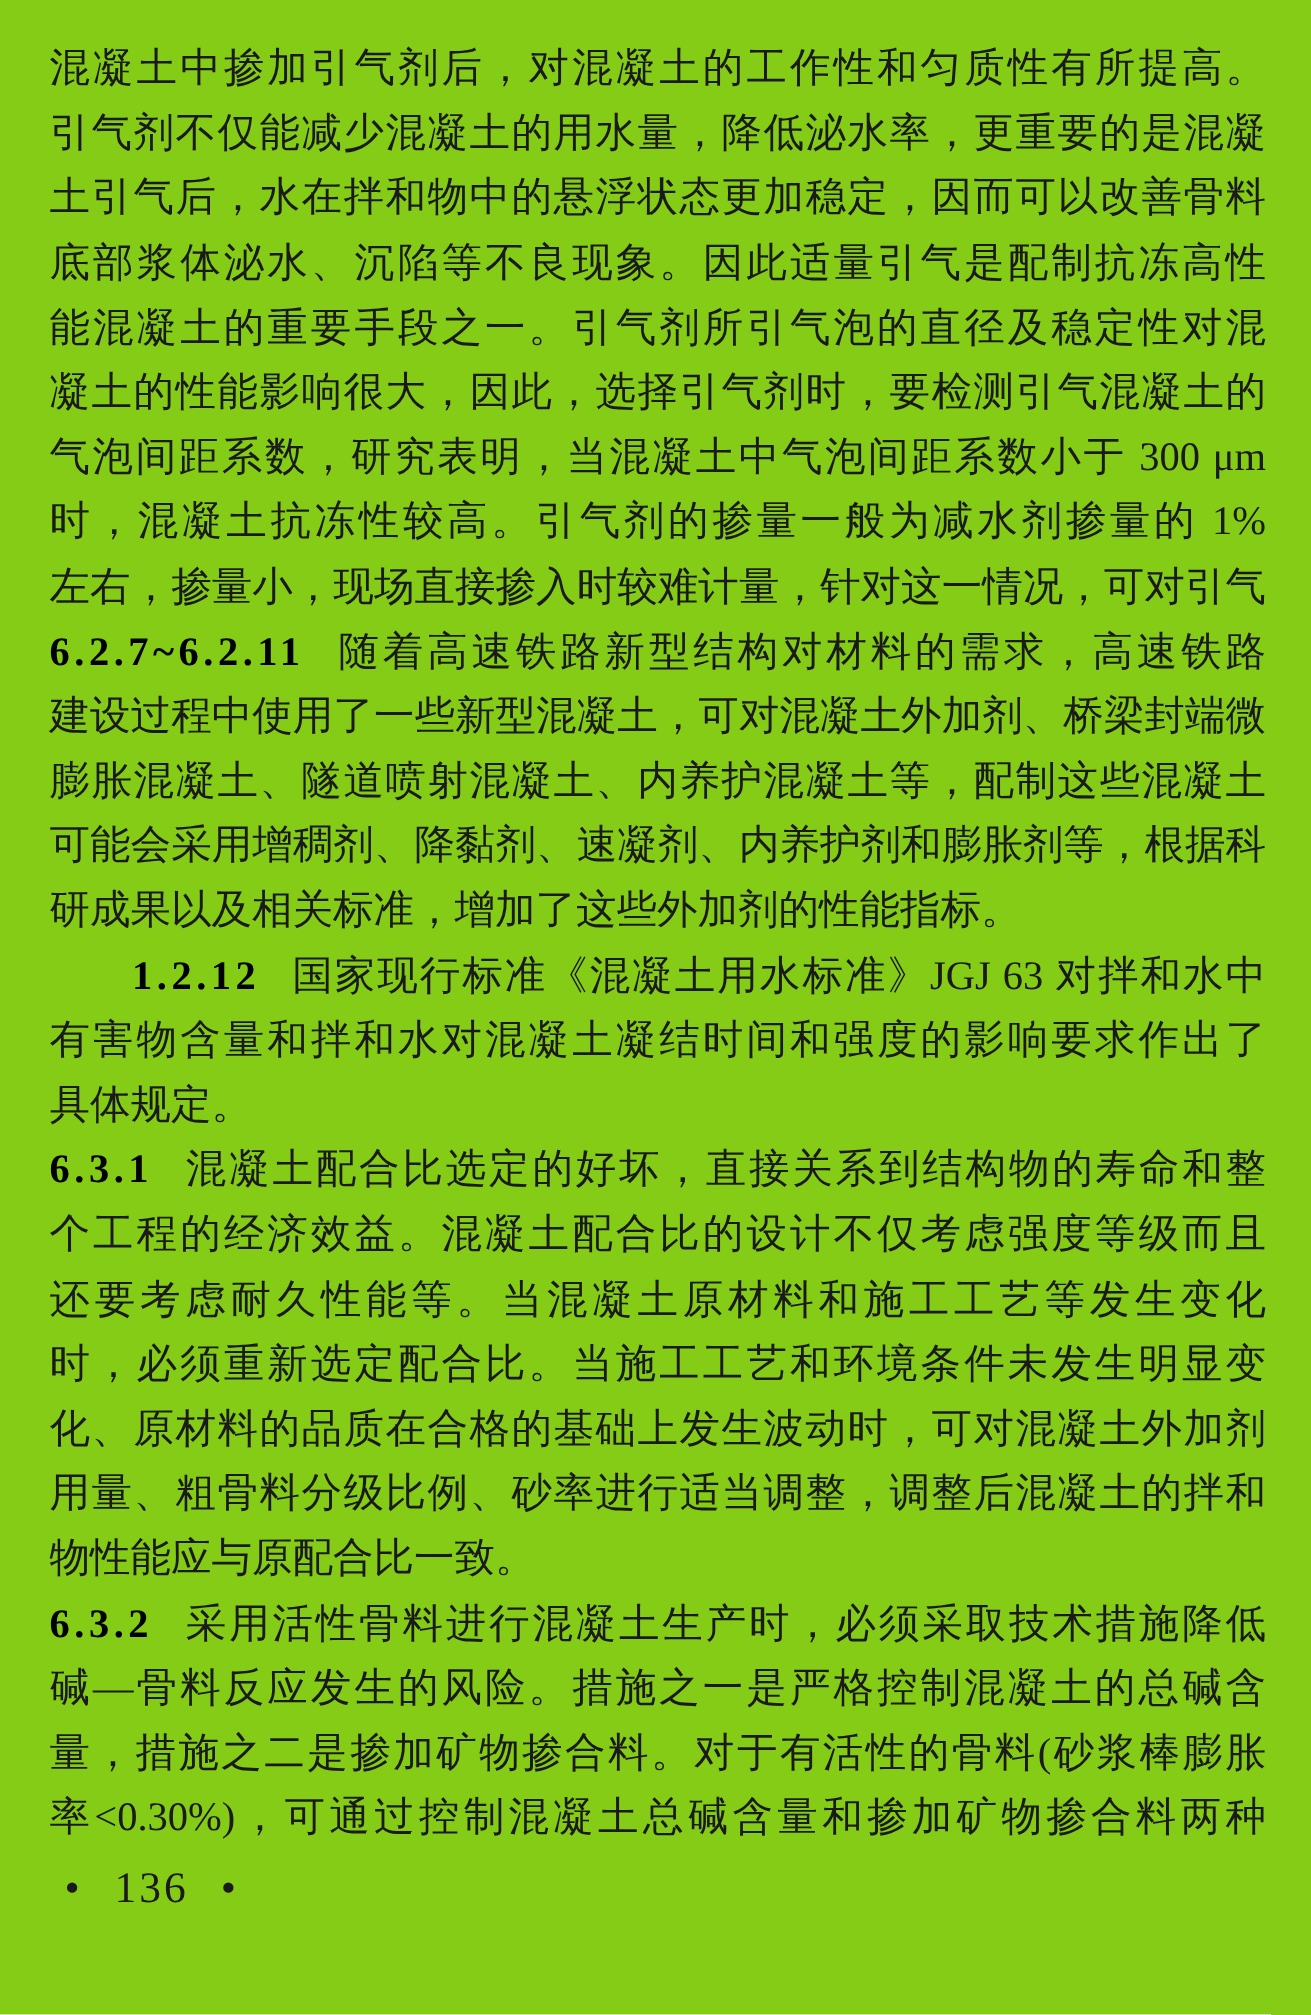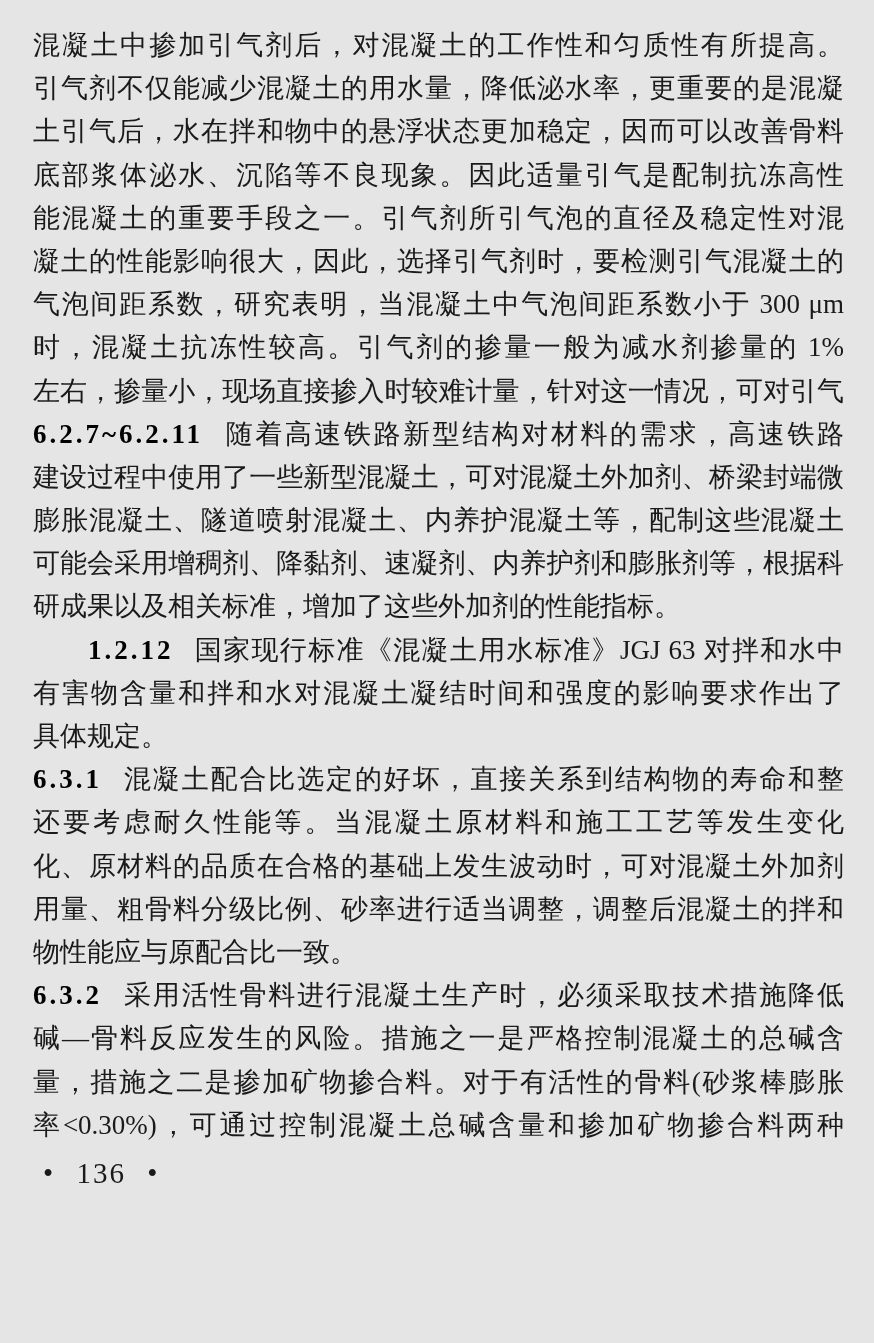--- a/index.html
+++ b/index.html
@@ -4,21 +4,21 @@
 <style>
   html, body {
     margin: 0;
     padding: 0;
     background: #ffffff;
   }
   .page {
     position: relative;
     width: 874px;
     height: 1343px;
-    background: #e5e5e5;
+    background: #84cc16;
     box-sizing: border-box;
     padding: 24px 30px 0 33px;
     font-family: "Liberation Serif", "DejaVu Serif", serif;
     color: #1a1a1a;
     overflow: hidden;
   }
   .text-block {
     width: 100%;
   }
   .line {
@@ -66,21 +66,23 @@
       <div class="line fill">左右，掺量小，现场直接掺入时较难计量，针对这一情况，可对引气</div>
       <div class="line fill"><span class="head">6.2.7~6.2.11</span>随着高速铁路新型结构对材料的需求，高速铁路</div>
       <div class="line fill">建设过程中使用了一些新型混凝土，可对混凝土外加剂、桥梁封端微</div>
       <div class="line fill">膨胀混凝土、隧道喷射混凝土、内养护混凝土等，配制这些混凝土</div>
       <div class="line fill">可能会采用增稠剂、降黏剂、速凝剂、内养护剂和膨胀剂等，根据科</div>
       <div class="line">研成果以及相关标准，增加了这些外加剂的性能指标。</div>
       <div class="line fill indent"><span class="head">1.2.12</span>国家现行标准《混凝土用水标准》JGJ 63 对拌和水中</div>
       <div class="line fill">有害物含量和拌和水对混凝土凝结时间和强度的影响要求作出了</div>
       <div class="line">具体规定。</div>
       <div class="line fill"><span class="head">6.3.1</span>混凝土配合比选定的好坏，直接关系到结构物的寿命和整</div>
+      <div class="line fill">个工程的经济效益。混凝土配合比的设计不仅考虑强度等级而且</div>
       <div class="line fill">还要考虑耐久性能等。当混凝土原材料和施工工艺等发生变化</div>
+      <div class="line fill">时，必须重新选定配合比。当施工工艺和环境条件未发生明显变</div>
       <div class="line fill">化、原材料的品质在合格的基础上发生波动时，可对混凝土外加剂</div>
       <div class="line fill">用量、粗骨料分级比例、砂率进行适当调整，调整后混凝土的拌和</div>
       <div class="line">物性能应与原配合比一致。</div>
       <div class="line fill"><span class="head">6.3.2</span>采用活性骨料进行混凝土生产时，必须采取技术措施降低</div>
       <div class="line fill">碱—骨料反应发生的风险。措施之一是严格控制混凝土的总碱含</div>
       <div class="line fill">量，措施之二是掺加矿物掺合料。对于有活性的骨料(砂浆棒膨胀</div>
       <div class="line fill">率&lt;0.30%)，可通过控制混凝土总碱含量和掺加矿物掺合料两种</div>
     </div>
   <div class="footer">• 136 •</div>
 </div>

